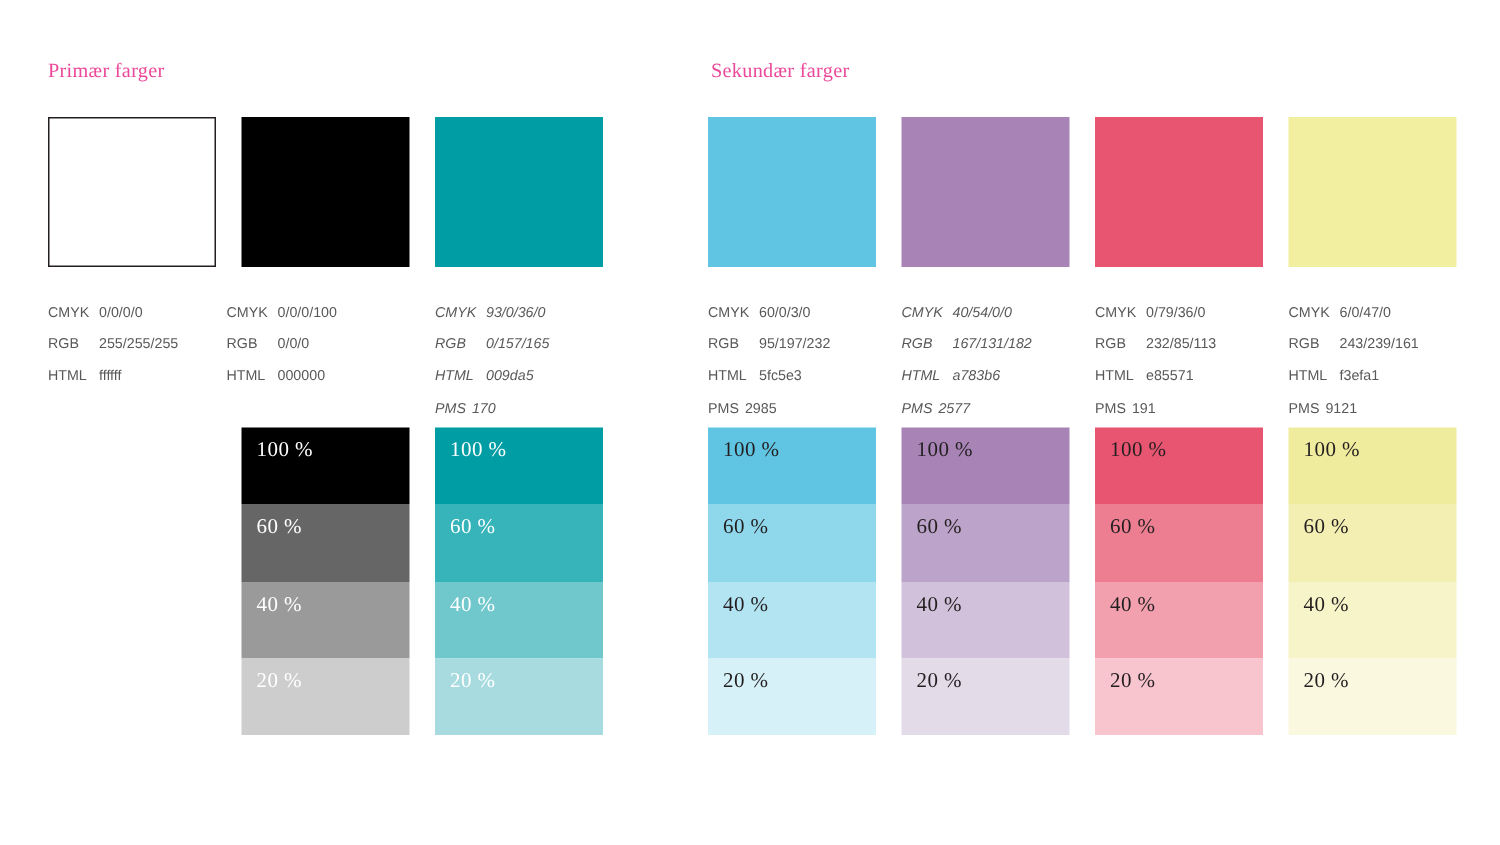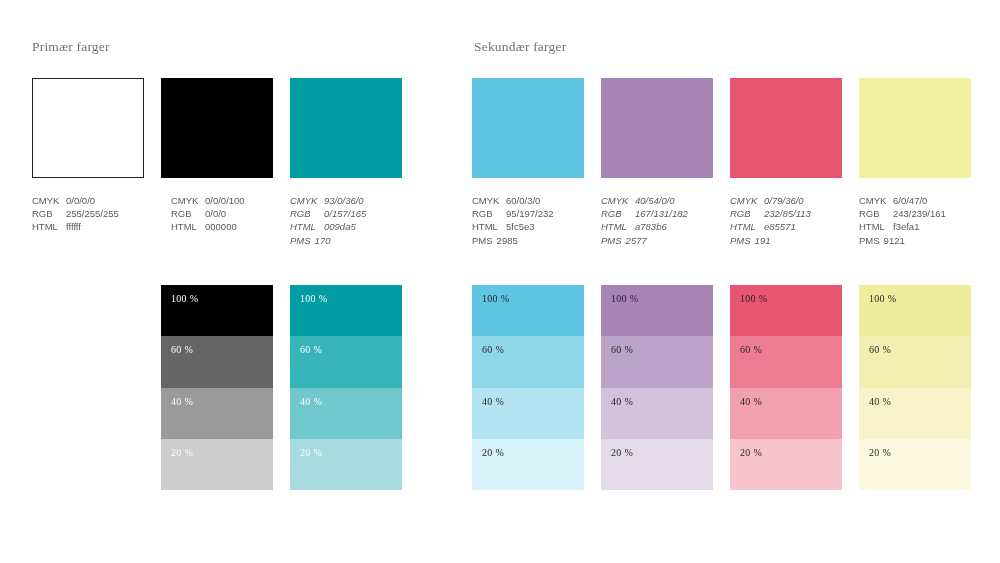--- a/index.html
+++ b/index.html
@@ -13,21 +13,21 @@
     position: relative;
     overflow: hidden;
     font-family: "Liberation Sans", sans-serif;
     color: #000000;
   }
 
   .group-title {
     position: absolute;
     font-family: "Liberation Serif", serif;
     font-size: 13.5px;
-    color: #737373;
+    color: #ec4899;
     letter-spacing: 0.2px;
     white-space: nowrap;
   }
   #title-primary  { left: 32px;  top: 39px; }
   #title-secondary{ left: 474px; top: 39px; }
 
   
   .swatch {
     position: absolute;
     top: 78px;
@@ -45,20 +45,21 @@
     position: absolute;
     top: 194px;
     font-family: "Liberation Sans", sans-serif;
     font-size: 9.5px;
     line-height: 13.2px;
     color: #58595b;
     white-space: nowrap;
   }
   .spec .row {
     display: block;
+    margin-top: 8px;
   }
   .spec .key {
     display: inline-block;
     width: 34px;
   }
   .spec .pms .key { width: auto; padding-right: 4px; }
 
   
   .tints {
     position: absolute;
@@ -70,21 +71,21 @@
     position: relative;
     width: 100%;
     height: 51.25px;
     box-sizing: border-box;
   }
   .tint-label {
     position: absolute;
     left: 10px;
     top: 8px;
     font-family: "Liberation Serif", serif;
-    font-size: 10px;
+    font-size: 14px;
     letter-spacing: 0.3px;
     white-space: nowrap;
   }
   .tint-label.light { color: #ffffff; }
   .tint-label.dark  { color: #231f20; }
 </style>
 </head>
 <body>
 
 <div id="canvas">
@@ -94,21 +95,21 @@
   <div class="group-title" id="title-secondary">Sekundær farger</div>
 
   <div id="columns-host">
       <div class="swatch bordered" style="left: 32px; background: rgb(255, 255, 255);"></div>
       <div class="spec" style="left: 32px;">
         <span class="row"><span class="key">CMYK</span><span class="val">0/0/0/0</span></span>
         <span class="row"><span class="key">RGB</span><span class="val">255/255/255</span></span>
         <span class="row"><span class="key">HTML</span><span class="val">ffffff</span></span>
       </div>
       <div class="swatch" style="left: 161px; background: rgb(0, 0, 0);"></div>
-      <div class="spec" style="left: 171px;">
+      <div class="spec" style="left: 151px;">
         <span class="row"><span class="key">CMYK</span><span class="val">0/0/0/100</span></span>
         <span class="row"><span class="key">RGB</span><span class="val">0/0/0</span></span>
         <span class="row"><span class="key">HTML</span><span class="val">000000</span></span>
       </div>
       <div class="tints" style="left: 161px;">
         <div class="tint-band" style="background: rgb(0, 0, 0);">
           <span class="tint-label light">100 %</span>
         </div>
         <div class="tint-band" style="background: rgb(102, 102, 102);">
           <span class="tint-label light">60 %</span>
@@ -177,21 +178,21 @@
           <span class="tint-label dark">60 %</span>
         </div>
         <div class="tint-band" style="background: rgb(210, 193, 218);">
           <span class="tint-label dark">40 %</span>
         </div>
         <div class="tint-band" style="background: rgb(228, 219, 233);">
           <span class="tint-label dark">20 %</span>
         </div>
       </div>
       <div class="swatch" style="left: 730px; background: rgb(232, 85, 113);"></div>
-      <div class="spec" style="left: 730px; font-style: italic;">
+      <div class="spec" style="left: 730px;">
         <span class="row"><span class="key">CMYK</span><span class="val">0/79/36/0</span></span>
         <span class="row"><span class="key">RGB</span><span class="val">232/85/113</span></span>
         <span class="row"><span class="key">HTML</span><span class="val">e85571</span></span>
         <span class="row pms"><span class="key">PMS</span><span class="val">191</span></span>
       </div>
       <div class="tints" style="left: 730px;">
         <div class="tint-band" style="background: rgb(232, 85, 113);">
           <span class="tint-label dark">100 %</span>
         </div>
         <div class="tint-band" style="background: rgb(237, 126, 146);">

